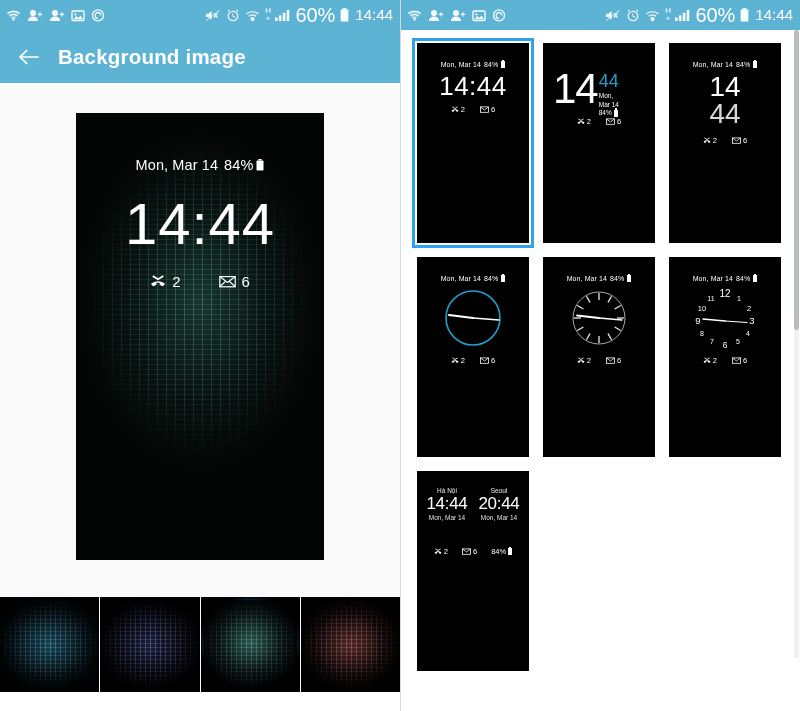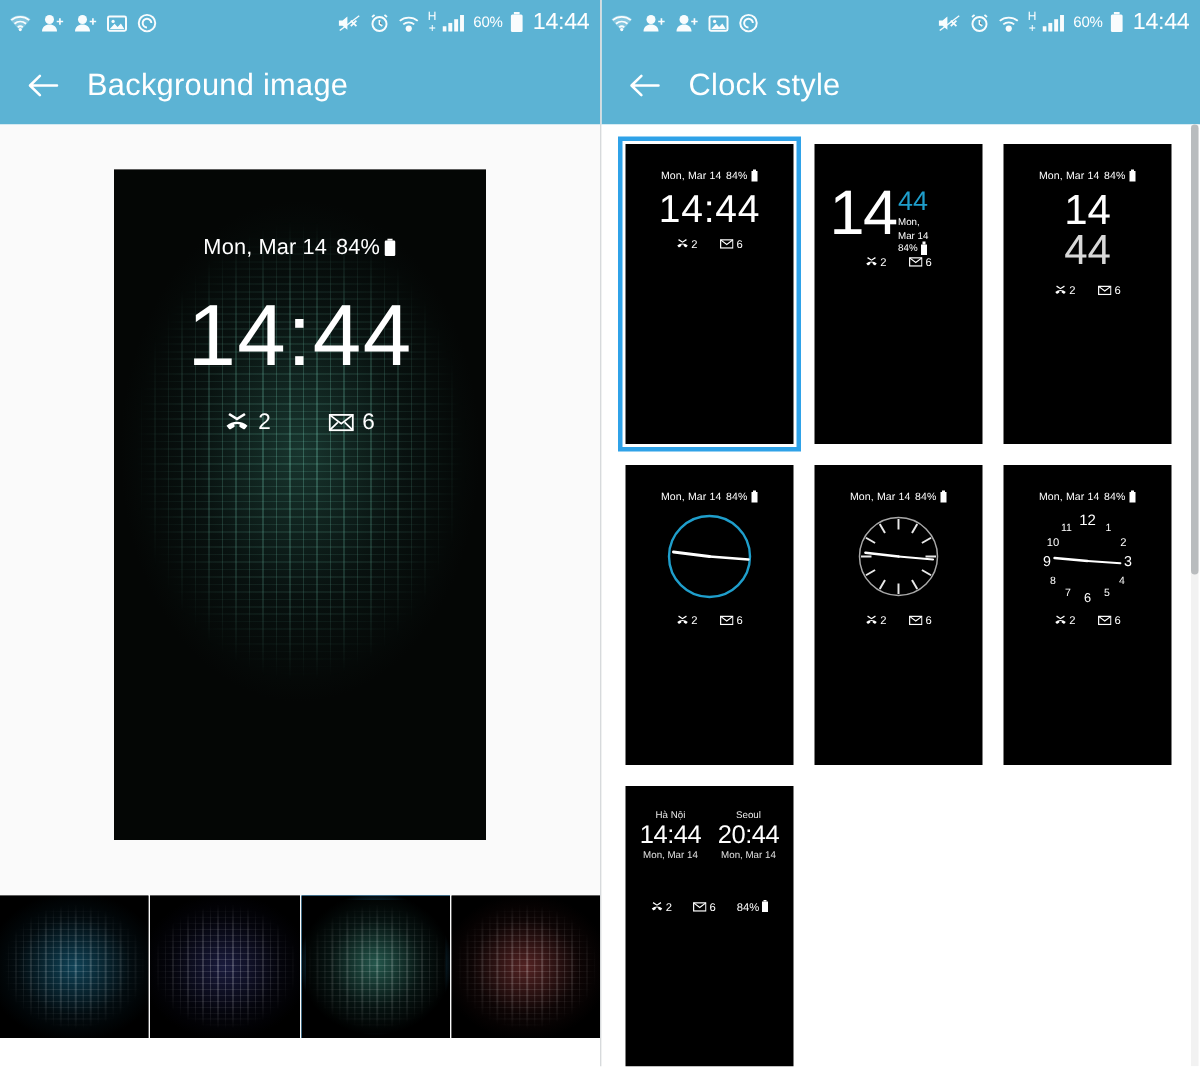--- a/index.html
+++ b/index.html
@@ -18,33 +18,33 @@
     height: 30px; background: #5cb3d4;
     display: flex; align-items: center;
     padding: 0 7px 0 6px;
     color: #ffffff;
   }
   .sb-left, .sb-right { display: flex; align-items: center; }
   .sb-left { gap: 6px; }
   .sb-right { margin-left: auto; gap: 5px; }
   .sb-ico { display: inline-block; line-height: 0; opacity: .97; }
   .sb-ico svg { display: block; }
-  .sb-pct { font-size: 10px; letter-spacing: -.1px; }
+  .sb-pct { font-size: 20px; letter-spacing: -.1px; }
   .sb-time { font-size: 15.5px; letter-spacing: -.2px; margin-left: 1px; }
   .sb-hplus { font-size: 8px; line-height: 8px; letter-spacing: -.5px; text-align: center; }
   .sb-hplus i { display: block; font-style: normal; }
 
   
   .actionbar {
     height: 53px; background: #5cb3d4;
     display: flex; align-items: center; gap: 18px;
     padding-left: 18px; color: #ffffff;
   }
   .back-arrow { width: 22px; height: 22px; cursor: pointer; }
-  .ab-title { font-size: 20.5px; font-weight: 400; letter-spacing: .2px; }
+  .ab-title { font-size: 20.5px; font-weight: 700; letter-spacing: .2px; }
 
   
   .left-body { height: 628px; background: #fafafa; position: relative; }
   .preview-wrap {
     position: absolute; left: 76px; top: 30px;
     width: 248px; height: 447px;
     background: #000; overflow: hidden;
   }
   .wallpaper {
     position: absolute; inset: 0;
@@ -412,28 +412,20 @@
         <span class="sb-ico">
             <svg width="9" height="14" viewBox="0 0 9 14">
               <rect x="2.6" y="0" width="3.8" height="1.6" fill="#fff"></rect>
               <rect x="0.6" y="1.6" width="7.8" height="11.8" rx="1" fill="#fff"></rect>
             </svg>
           </span>
         <span class="sb-time">14:44</span>
       </div>
     </div>
 
-    <div class="actionbar">
-      <span class="back-arrow">
-        <svg width="22" height="22" viewBox="0 0 22 22">
-            <path fill="none" stroke="#fff" stroke-width="1.7" stroke-linecap="round" stroke-linejoin="round" d="M20 11H2.6M8.6 4.6 2 11l6.6 6.4"></path>
-          </svg>
-      </span>
-      <span class="ab-title">Clock style</span>
-    </div>
 
     <div class="right-body">
       <div class="style-grid">
 
         <div class="style-card selected">
           <div class="sc-date">
             <span>Mon, Mar 14</span>
             <span>84%</span>
             <span class="mini-batt"></span>
           </div>

